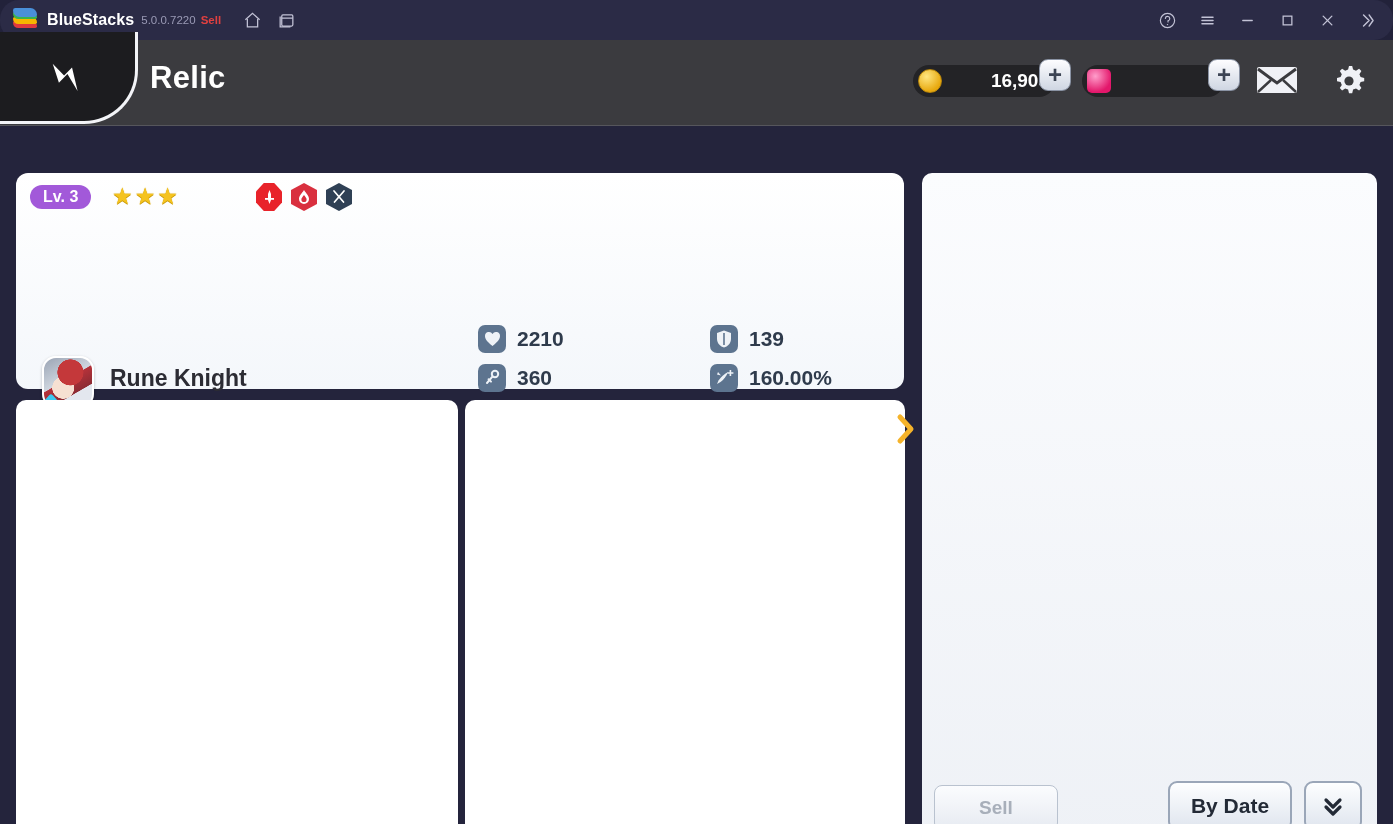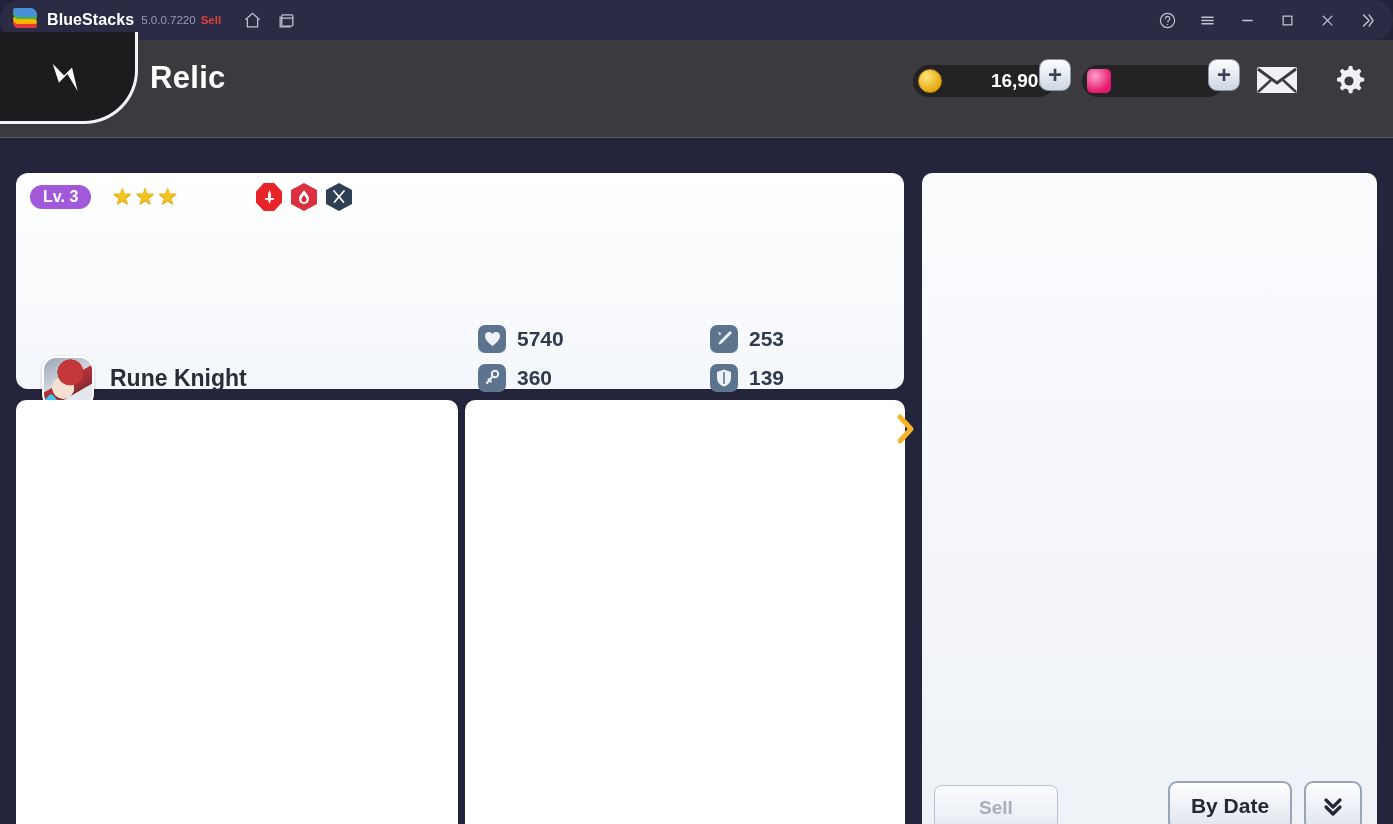--- a/index.html
+++ b/index.html
@@ -40,21 +40,21 @@
   #tb-right-icons { position:absolute; right: 6px; top:0; height:40px; display:flex; align-items:center; }
   #tb-right-icons .tb-icon { width: 40px; height: 40px; }
 
   
   #game {
     position: absolute; left:0; top:40px; width: 1393px; height: 784px;
     background: #24243c;
   }
   
   #game-header {
-    position:absolute; left:0; top:0; width:1393px; height:98px;
+    position:absolute; left:0; top:0; width:1393px; height:86px;
     background: #3b3b3f;
     border-bottom: 1px solid #56565c;
   }
   #back-btn {
     position:absolute; left:-30px; top:-8px;
     width: 168px; height: 92px;
     background: #1c1c1f;
     border-right: 3px solid #f3f4f8;
     border-bottom: 3px solid #f3f4f8;
     border-radius: 0 0 54px 0;
@@ -372,21 +372,21 @@
       </div>
     </div>
 
     <div class="stat-col" id="stat-col-1">
       <div class="stat-row">
         <div class="stat-ico">
           <svg width="17" height="16" viewBox="0 0 17 16" fill="#eef2f7">
               <path d="M8.5 15 C2 10 1 7 1 5 A4 4 0 0 1 8.5 3 A4 4 0 0 1 16 5 C16 7 15 10 8.5 15 Z"></path>
             </svg>
         </div>
-        <div class="stat-val">5740</div>
+        <div class="stat-val">2210</div>
       </div>
       <div class="stat-row">
         <div class="stat-ico">
           <svg width="17" height="17" viewBox="0 0 17 17" fill="none" stroke="#eef2f7" stroke-width="2" stroke-linecap="round">
             <circle cx="11" cy="5" r="3.2"></circle>
               <path d="M8.6 7.4 L3 14"></path>
               <path d="M4.6 10.2 L7 12.6"></path>
           </svg>
         </div>
         <div class="stat-val">360</div>
@@ -415,29 +415,20 @@
           <svg width="18" height="17" viewBox="0 0 18 17" fill="#eef2f7">
             <path d="M16 2 C11 4 7 7 4 11 L2 15 L6.5 13 C10 10.5 13.5 7 16 2 Z"></path>
             <path d="M4 3 L7 7 L3 6 Z"></path>
           </svg>
         </div>
         <div class="stat-val">4.00%</div>
       </div>
     </div>
 
     <div class="stat-col" id="stat-col-2">
-      <div class="stat-row">
-        <div class="stat-ico">
-          <svg width="17" height="17" viewBox="0 0 17 17" fill="#eef2f7">
-            <path d="M14 1 L16 3 L6 13 L3.5 14.5 L2.5 13.5 L4 11 Z"></path>
-              <path d="M2 2 L5 3 L4 6 Z"></path>
-          </svg>
-        </div>
-        <div class="stat-val">253</div>
-      </div>
       <div class="stat-row">
         <div class="stat-ico">
           <svg width="16" height="18" viewBox="0 0 16 18" fill="#eef2f7">
             <path d="M8 0.5 L15 3 V9 C15 13.5 11.5 16.5 8 17.5 C4.5 16.5 1 13.5 1 9 V3 Z"></path>
             <path d="M8 3 V15" stroke="#5d748f" stroke-width="1.6"></path>
           </svg>
         </div>
         <div class="stat-val">139</div>
       </div>
       <div class="stat-row">

